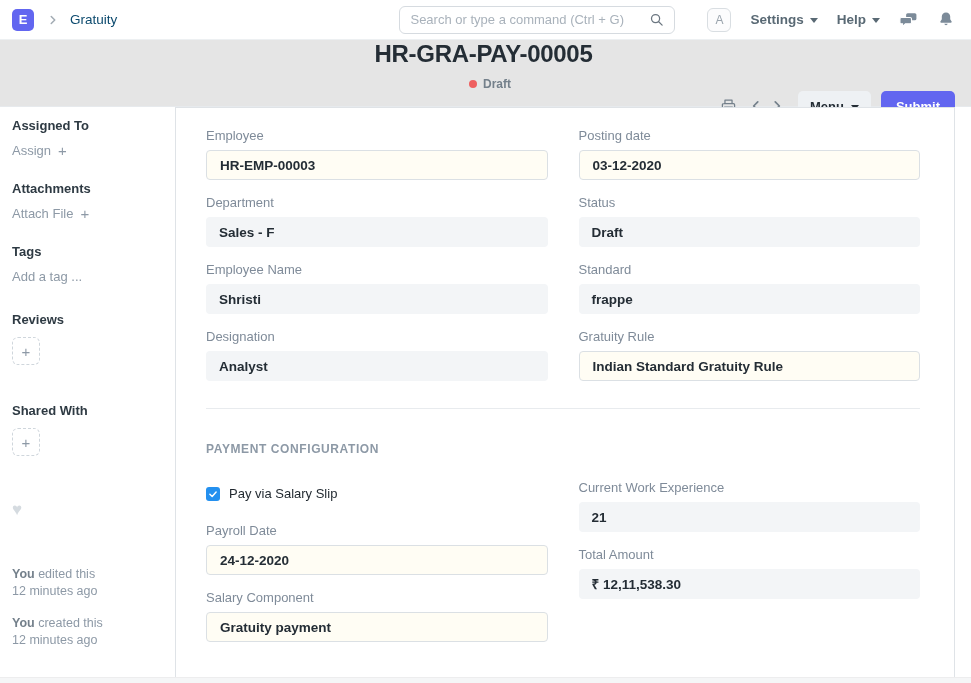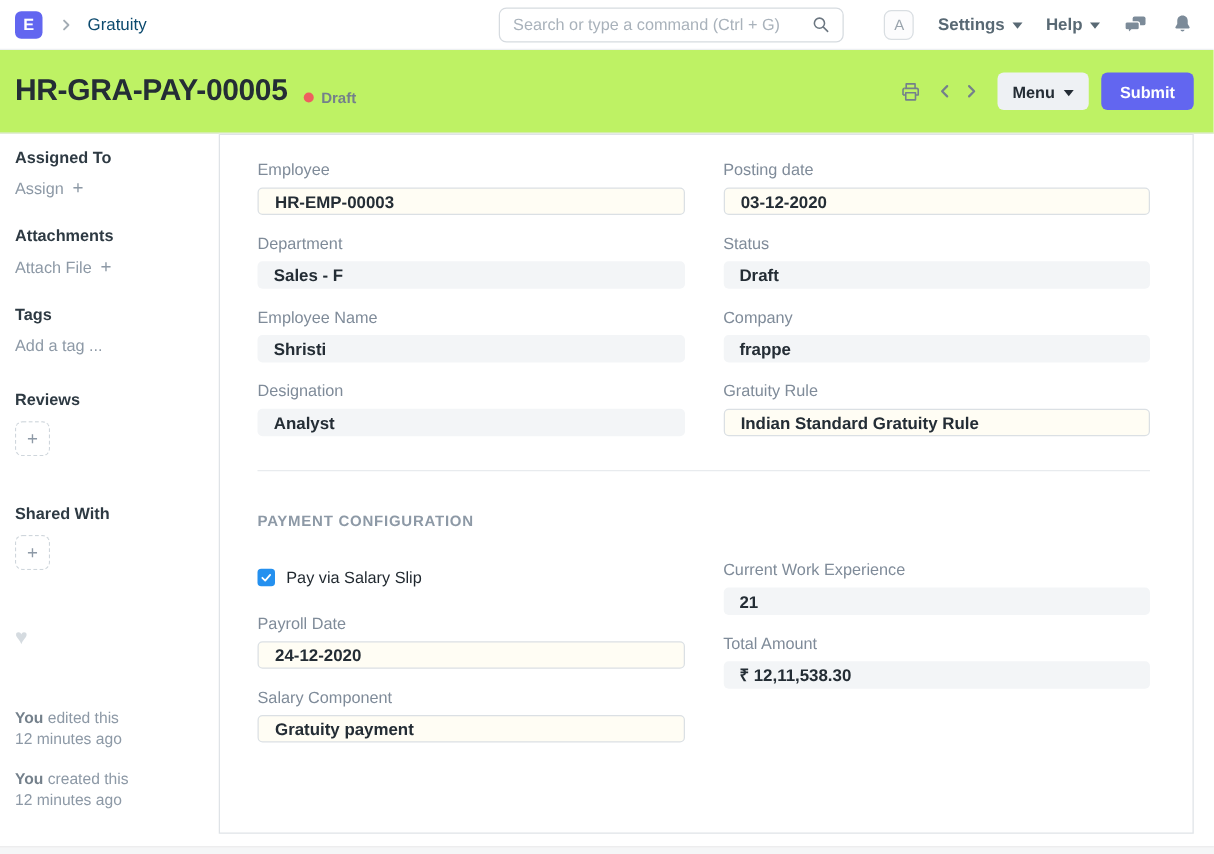--- a/index.html
+++ b/index.html
@@ -24,21 +24,21 @@
     display:flex; align-items:center; justify-content:center; font-size:12px; color:#9aa4ad;
     background:#fcfcfd; cursor:pointer; }
   .nav-link { font-size:13.5px; font-weight:600; color:#596974; display:flex;
     align-items:center; gap:6px; cursor:pointer; }
   .caret { width:0; height:0; border-left:4px solid transparent; border-right:4px solid transparent;
     border-top:5px solid #596974; margin-top:2px; }
   .nav-icon { display:flex; cursor:pointer; }
 
   
   .page-head { height:67px; display:flex; align-items:center; padding:0 16px 0 12px;
-    border-bottom:1px solid #e7eaed; background:#bef264; }
+    border-bottom:1px solid #e7eaed; background:#e5e5e5;flex-direction:column; }
   .page-title { font-size:24px; font-weight:700; color:#242d35; letter-spacing:-0.3px; }
   .indicator { display:flex; align-items:center; gap:6px; margin-left:13px; margin-top:9px; }
   .dot { width:8px; height:8px; border-radius:50%; background:#ee5f5f; }
   .indicator-label { font-size:12px; font-weight:700; color:#74808b; }
   .head-actions { margin-left:auto; display:flex; align-items:center; }
   .icon-btn { display:flex; align-items:center; cursor:pointer; }
   .btn { height:30px; border:none; border-radius:5px; font-size:13px; font-weight:600;
     display:flex; align-items:center; cursor:pointer; font-family:"Liberation Sans", sans-serif; }
   .btn-menu { background:#eef1f4; color:#242d35; padding:0 12px; gap:7px; margin-left:14px; }
   .btn-menu .caret { border-top-color:#242d35; }
@@ -60,21 +60,21 @@
   .activity-entry { font-size:12.5px; color:#8d99a6; line-height:17px; margin-bottom:15px; }
   .activity-entry b { color:#74808b; font-weight:700; }
 
   
   .main { flex:1; padding-right:16px; }
   .card { border:1px solid #dfe3e7; background:#fff; min-height:560px;
     padding:20px 34px 28px 30px; }
   .form-grid { display:grid; grid-template-columns:1fr 1fr; column-gap:31px; }
   .field { margin-bottom:15px; }
   .field-label { font-size:13px; color:#7f8b99; margin-bottom:7px; }
-  .control { height:22px; display:flex; align-items:center; padding:0 13px; border-radius:4px;
+  .control { height:30px; display:flex; align-items:center; padding:0 13px; border-radius:4px;
     font-size:13.5px; font-weight:700; color:#242d35; }
   .control.editable { background:#fffdf4; border:1px solid #dbe0e4; cursor:text; }
   .control.readonly { background:#f3f5f7; }
 
   .payment-section { border-top:1px solid #e8ebee; margin-top:12px; padding-top:33px; }
   .section-heading { font-size:12px; font-weight:600; color:#8d99a6; letter-spacing:0.6px;
     margin-bottom:24px; }
   .checkbox-row { display:flex; align-items:center; gap:9px; margin:6px 0 22px 0; cursor:pointer; }
   .checkbox { width:14px; height:14px; border-radius:3px; background:#2490ef; display:flex;
     align-items:center; justify-content:center; }
@@ -242,21 +242,21 @@
         <div>
           <div class="field">
             <div class="field-label">Posting date</div>
             <div class="control editable">03-12-2020</div>
           </div>
           <div class="field">
             <div class="field-label">Status</div>
             <div class="control readonly">Draft</div>
           </div>
           <div class="field">
-            <div class="field-label">Company</div>
+            <div class="field-label">Standard</div>
             <div class="control readonly">frappe</div>
           </div>
           <div class="field">
             <div class="field-label">Gratuity Rule</div>
             <div class="control editable">Indian Standard Gratuity Rule</div>
           </div>
         </div>
       </div>
 
       <div class="payment-section">

